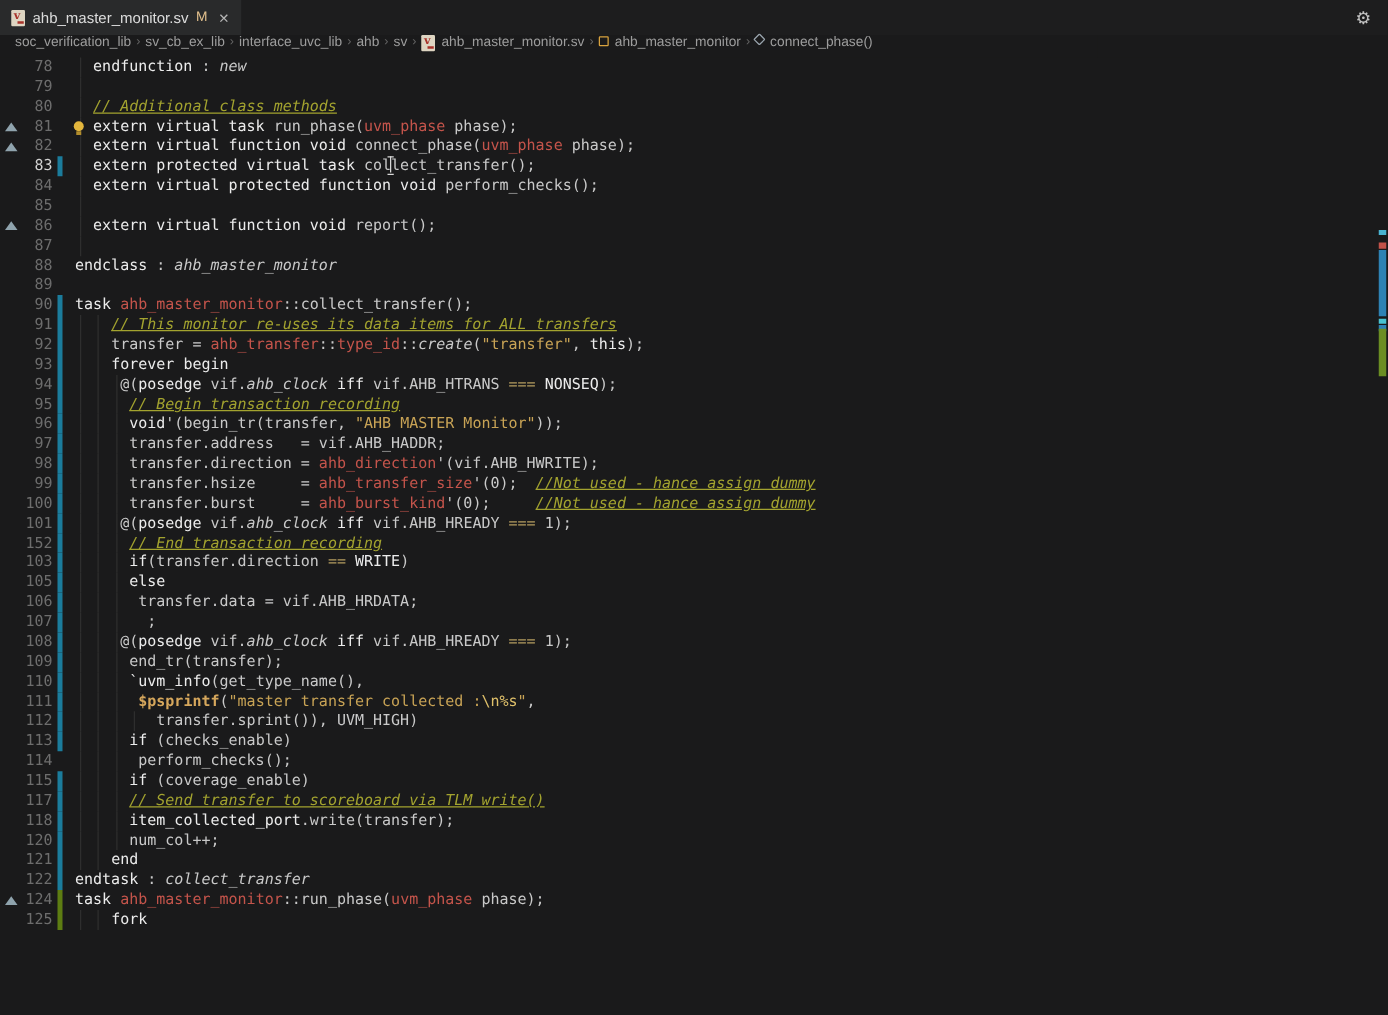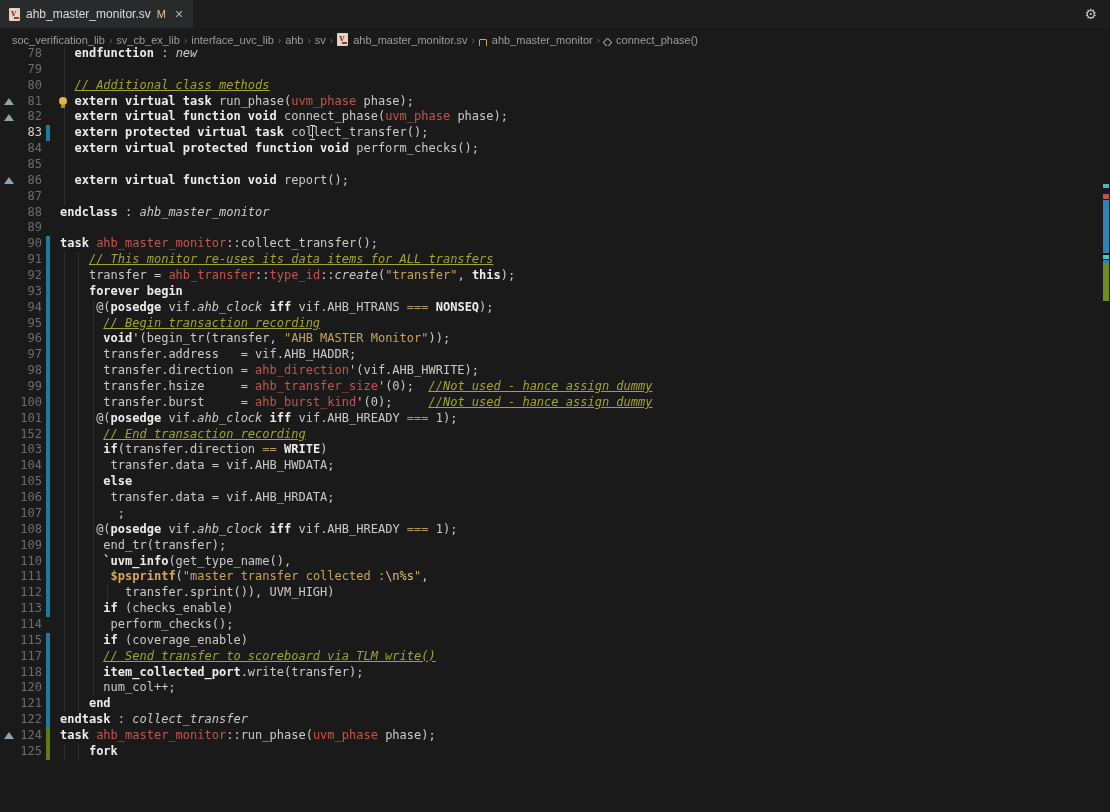--- a/index.html
+++ b/index.html
@@ -20,40 +20,40 @@
   .tab-title{font-size:12px;color:#dcdcdc;}
   .tab-badge{font-size:11px;color:var(--badge);}
   .tab-close{font-size:14px;color:#b5b5b5;margin-left:3px;line-height:1;}
   .gear{position:absolute;right:13px;top:6px;font-size:14px;color:#c2c2c2;cursor:pointer;}
   
   .svicon{position:relative;width:11px;height:13px;background:#ded5c2;border-radius:1px;flex:0 0 auto;}
   .svicon::before{content:"v";position:absolute;left:2px;top:0px;font-size:9px;font-weight:bold;color:#a8322a;font-family:"DejaVu Serif",serif;}
   .svicon::after{content:"";position:absolute;right:1px;bottom:2px;width:5px;height:2px;background:#a8322a;}
   
   .breadcrumbs{position:absolute;left:0;top:28px;width:878px;height:18px;background:var(--editor-bg);
-    display:flex;align-items:flex-end;padding-left:10px;font-size:11px;color:#9d9d9d;white-space:nowrap;}
+    display:flex;align-items:flex-start;padding-left:10px;font-size:11px;color:#9d9d9d;white-space:nowrap;}
   .bc-item{padding:0 2px;cursor:pointer;}
   .bc-sep{color:#646464;font-size:10px;padding:0 2px;}
   .bc-ic{display:inline-block;margin:0 3px 0 2px;}
   .ic-class{width:8px;height:8px;border:1.5px solid #d8a23e;border-radius:1px;transform:translateY(1px);}
   .ic-method{width:7px;height:7px;border:1.3px solid #9aa5ae;transform:rotate(45deg) translateY(0px);border-radius:1px;}
   
   .editor{position:absolute;left:0;top:46px;width:1110px;height:766px;background:var(--editor-bg);
     font-family:"DejaVu Sans Mono","Liberation Mono",monospace;font-size:12px;}
   .line{position:relative;height:15.87px;line-height:15.87px;white-space:pre;}
   .ln{position:absolute;left:0;top:0;width:42px;text-align:right;color:var(--line-number);cursor:pointer;}
   .ln.active{color:var(--line-number-active);}
   .bar{position:absolute;left:46px;top:0;width:3.5px;height:100%;}
   .bar.m{background:var(--diff-modified);}
   .bar.a{background:var(--diff-added);}
   .tri{position:absolute;left:4px;top:4.5px;width:0;height:0;
     border-left:5px solid transparent;border-right:5px solid transparent;border-bottom:7px solid #8fa3ad;}
   .guide{position:absolute;top:0;width:1px;height:100%;background:var(--guide);}
   .txt{position:absolute;left:60px;top:0;}
-  .tk-kw{color:var(--keyword);font-weight:bold;}
+  .tk-kw{color:var(--keyword);font-weight:normal;}
   .tk-pl{color:var(--plain);}
   .tk-ty{color:var(--type-red);font-weight:normal;}
   .tk-st{color:var(--string-gold);}
   .tk-esc{color:var(--escape-gold);}
   .tk-cm{color:var(--comment-olive);font-style:italic;text-decoration:underline;}
   .tk-it{color:var(--plain);font-style:italic;}
   .tk-ev{color:var(--event-blue);}
   .tk-sys{color:var(--system-task);font-weight:bold;}
   .tk-op{color:var(--operator-gold);}
   .bulb{position:absolute;left:59px;top:3px;width:8px;height:8px;border-radius:50%;background:var(--bulb);}
@@ -120,21 +120,20 @@
     <div class="line"><span class="ln">94</span><span class="bar m"></span><span class="guide" style="left: 64px;"></span><span class="guide" style="left: 78.4px;"></span><span class="guide" style="left: 92.8px;"></span><span class="txt"><span class="tk-pl">     </span><span class="tk-pl">@(</span><span class="tk-kw">posedge</span><span class="tk-pl"> vif.</span><span class="tk-it">ahb_clock</span><span class="tk-pl"> </span><span class="tk-kw">iff</span><span class="tk-pl"> vif.AHB_HTRANS </span><span class="tk-op">===</span><span class="tk-pl"> </span><span class="tk-kw">NONSEQ</span><span class="tk-pl">);</span></span></div>
     <div class="line"><span class="ln">95</span><span class="bar m"></span><span class="guide" style="left: 64px;"></span><span class="guide" style="left: 78.4px;"></span><span class="guide" style="left: 92.8px;"></span><span class="txt"><span class="tk-pl">      </span><span class="tk-cm">// Begin transaction recording</span></span></div>
     <div class="line"><span class="ln">96</span><span class="bar m"></span><span class="guide" style="left: 64px;"></span><span class="guide" style="left: 78.4px;"></span><span class="guide" style="left: 92.8px;"></span><span class="txt"><span class="tk-pl">      </span><span class="tk-kw">void</span><span class="tk-pl">'(begin_tr(transfer, </span><span class="tk-st">"AHB MASTER Monitor"</span><span class="tk-pl">));</span></span></div>
     <div class="line"><span class="ln">97</span><span class="bar m"></span><span class="guide" style="left: 64px;"></span><span class="guide" style="left: 78.4px;"></span><span class="guide" style="left: 92.8px;"></span><span class="txt"><span class="tk-pl">      </span><span class="tk-pl">transfer.address   = vif.AHB_HADDR;</span></span></div>
     <div class="line"><span class="ln">98</span><span class="bar m"></span><span class="guide" style="left: 64px;"></span><span class="guide" style="left: 78.4px;"></span><span class="guide" style="left: 92.8px;"></span><span class="txt"><span class="tk-pl">      </span><span class="tk-pl">transfer.direction = </span><span class="tk-ty">ahb_direction</span><span class="tk-pl">'(vif.AHB_HWRITE);</span></span></div>
     <div class="line"><span class="ln">99</span><span class="bar m"></span><span class="guide" style="left: 64px;"></span><span class="guide" style="left: 78.4px;"></span><span class="guide" style="left: 92.8px;"></span><span class="txt"><span class="tk-pl">      </span><span class="tk-pl">transfer.hsize     = </span><span class="tk-ty">ahb_transfer_size</span><span class="tk-pl">'(0);  </span><span class="tk-cm">//Not used - hance assign dummy</span></span></div>
     <div class="line"><span class="ln">100</span><span class="bar m"></span><span class="guide" style="left: 64px;"></span><span class="guide" style="left: 78.4px;"></span><span class="guide" style="left: 92.8px;"></span><span class="txt"><span class="tk-pl">      </span><span class="tk-pl">transfer.burst     = </span><span class="tk-ty">ahb_burst_kind</span><span class="tk-pl">'(0);     </span><span class="tk-cm">//Not used - hance assign dummy</span></span></div>
     <div class="line"><span class="ln">101</span><span class="bar m"></span><span class="guide" style="left: 64px;"></span><span class="guide" style="left: 78.4px;"></span><span class="guide" style="left: 92.8px;"></span><span class="txt"><span class="tk-pl">     </span><span class="tk-pl">@(</span><span class="tk-kw">posedge</span><span class="tk-pl"> vif.</span><span class="tk-it">ahb_clock</span><span class="tk-pl"> </span><span class="tk-kw">iff</span><span class="tk-pl"> vif.AHB_HREADY </span><span class="tk-op">===</span><span class="tk-pl"> 1);</span></span></div>
     <div class="line"><span class="ln">152</span><span class="bar m"></span><span class="guide" style="left: 64px;"></span><span class="guide" style="left: 78.4px;"></span><span class="guide" style="left: 92.8px;"></span><span class="txt"><span class="tk-pl">      </span><span class="tk-cm">// End transaction recording</span></span></div>
     <div class="line"><span class="ln">103</span><span class="bar m"></span><span class="guide" style="left: 64px;"></span><span class="guide" style="left: 78.4px;"></span><span class="guide" style="left: 92.8px;"></span><span class="txt"><span class="tk-pl">      </span><span class="tk-kw">if</span><span class="tk-pl">(transfer.direction </span><span class="tk-op">==</span><span class="tk-pl"> </span><span class="tk-kw">WRITE</span><span class="tk-pl">)</span></span></div>
-    <div class="line"><span class="ln">104</span><span class="bar m"></span><span class="guide" style="left: 64px;"></span><span class="guide" style="left: 78.4px;"></span><span class="guide" style="left: 92.8px;"></span><span class="txt"><span class="tk-pl">       </span><span class="tk-pl">transfer.data = vif.AHB_HWDATA;</span></span></div>
     <div class="line"><span class="ln">105</span><span class="bar m"></span><span class="guide" style="left: 64px;"></span><span class="guide" style="left: 78.4px;"></span><span class="guide" style="left: 92.8px;"></span><span class="txt"><span class="tk-pl">      </span><span class="tk-kw">else</span></span></div>
     <div class="line"><span class="ln">106</span><span class="bar m"></span><span class="guide" style="left: 64px;"></span><span class="guide" style="left: 78.4px;"></span><span class="guide" style="left: 92.8px;"></span><span class="txt"><span class="tk-pl">       </span><span class="tk-pl">transfer.data = vif.AHB_HRDATA;</span></span></div>
     <div class="line"><span class="ln">107</span><span class="bar m"></span><span class="guide" style="left: 64px;"></span><span class="guide" style="left: 78.4px;"></span><span class="guide" style="left: 92.8px;"></span><span class="txt"><span class="tk-pl">        </span><span class="tk-pl">;</span></span></div>
     <div class="line"><span class="ln">108</span><span class="bar m"></span><span class="guide" style="left: 64px;"></span><span class="guide" style="left: 78.4px;"></span><span class="guide" style="left: 92.8px;"></span><span class="txt"><span class="tk-pl">     </span><span class="tk-pl">@(</span><span class="tk-kw">posedge</span><span class="tk-pl"> vif.</span><span class="tk-it">ahb_clock</span><span class="tk-pl"> </span><span class="tk-kw">iff</span><span class="tk-pl"> vif.AHB_HREADY </span><span class="tk-op">===</span><span class="tk-pl"> 1);</span></span></div>
     <div class="line"><span class="ln">109</span><span class="bar m"></span><span class="guide" style="left: 64px;"></span><span class="guide" style="left: 78.4px;"></span><span class="guide" style="left: 92.8px;"></span><span class="txt"><span class="tk-pl">      </span><span class="tk-pl">end_tr(transfer);</span></span></div>
     <div class="line"><span class="ln">110</span><span class="bar m"></span><span class="guide" style="left: 64px;"></span><span class="guide" style="left: 78.4px;"></span><span class="guide" style="left: 92.8px;"></span><span class="txt"><span class="tk-pl">      </span><span class="tk-kw">`uvm_info</span><span class="tk-pl">(get_type_name(),</span></span></div>
     <div class="line"><span class="ln">111</span><span class="bar m"></span><span class="guide" style="left: 64px;"></span><span class="guide" style="left: 78.4px;"></span><span class="guide" style="left: 92.8px;"></span><span class="txt"><span class="tk-pl">       </span><span class="tk-sys">$psprintf</span><span class="tk-pl">(</span><span class="tk-st">"master transfer collected :</span><span class="tk-esc">\n%s</span><span class="tk-st">"</span><span class="tk-pl">,</span></span></div>
     <div class="line"><span class="ln">112</span><span class="bar m"></span><span class="guide" style="left: 64px;"></span><span class="guide" style="left: 78.4px;"></span><span class="guide" style="left: 92.8px;"></span><span class="guide" style="left: 107.2px;"></span><span class="txt"><span class="tk-pl">         </span><span class="tk-pl">transfer.sprint()), UVM_HIGH)</span></span></div>
     <div class="line"><span class="ln">113</span><span class="bar m"></span><span class="guide" style="left: 64px;"></span><span class="guide" style="left: 78.4px;"></span><span class="guide" style="left: 92.8px;"></span><span class="txt"><span class="tk-pl">      </span><span class="tk-kw">if</span><span class="tk-pl"> (checks_enable)</span></span></div>
     <div class="line"><span class="ln">114</span><span class="guide" style="left: 64px;"></span><span class="guide" style="left: 78.4px;"></span><span class="guide" style="left: 92.8px;"></span><span class="txt"><span class="tk-pl">       </span><span class="tk-pl">perform_checks();</span></span></div>

